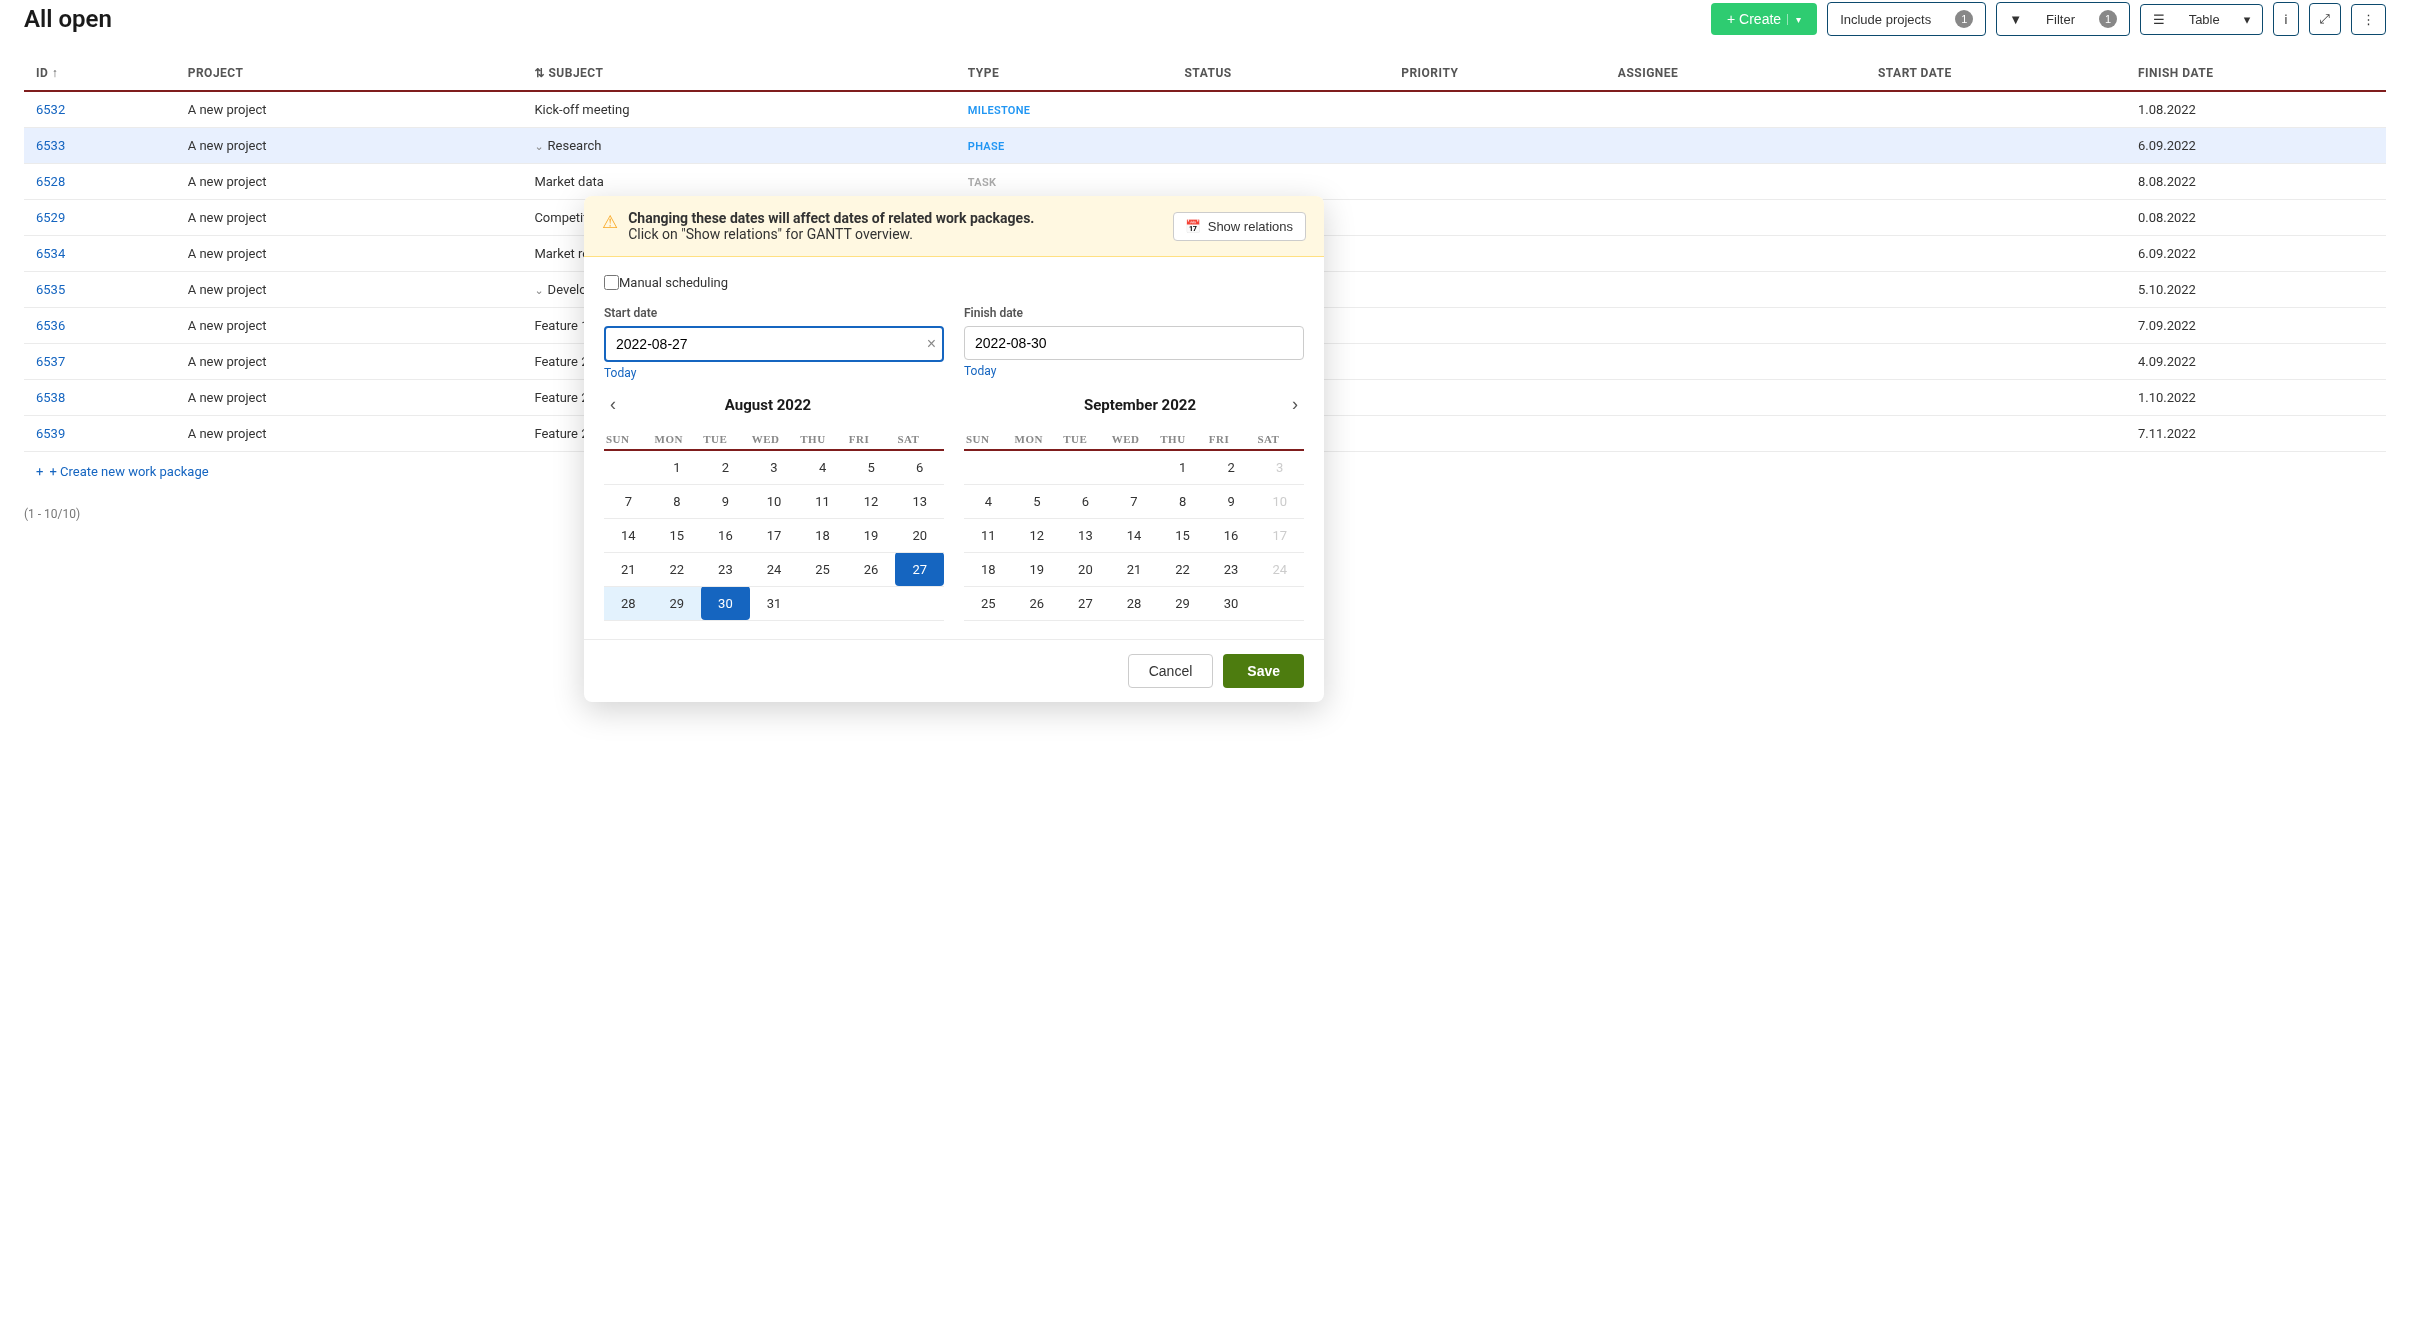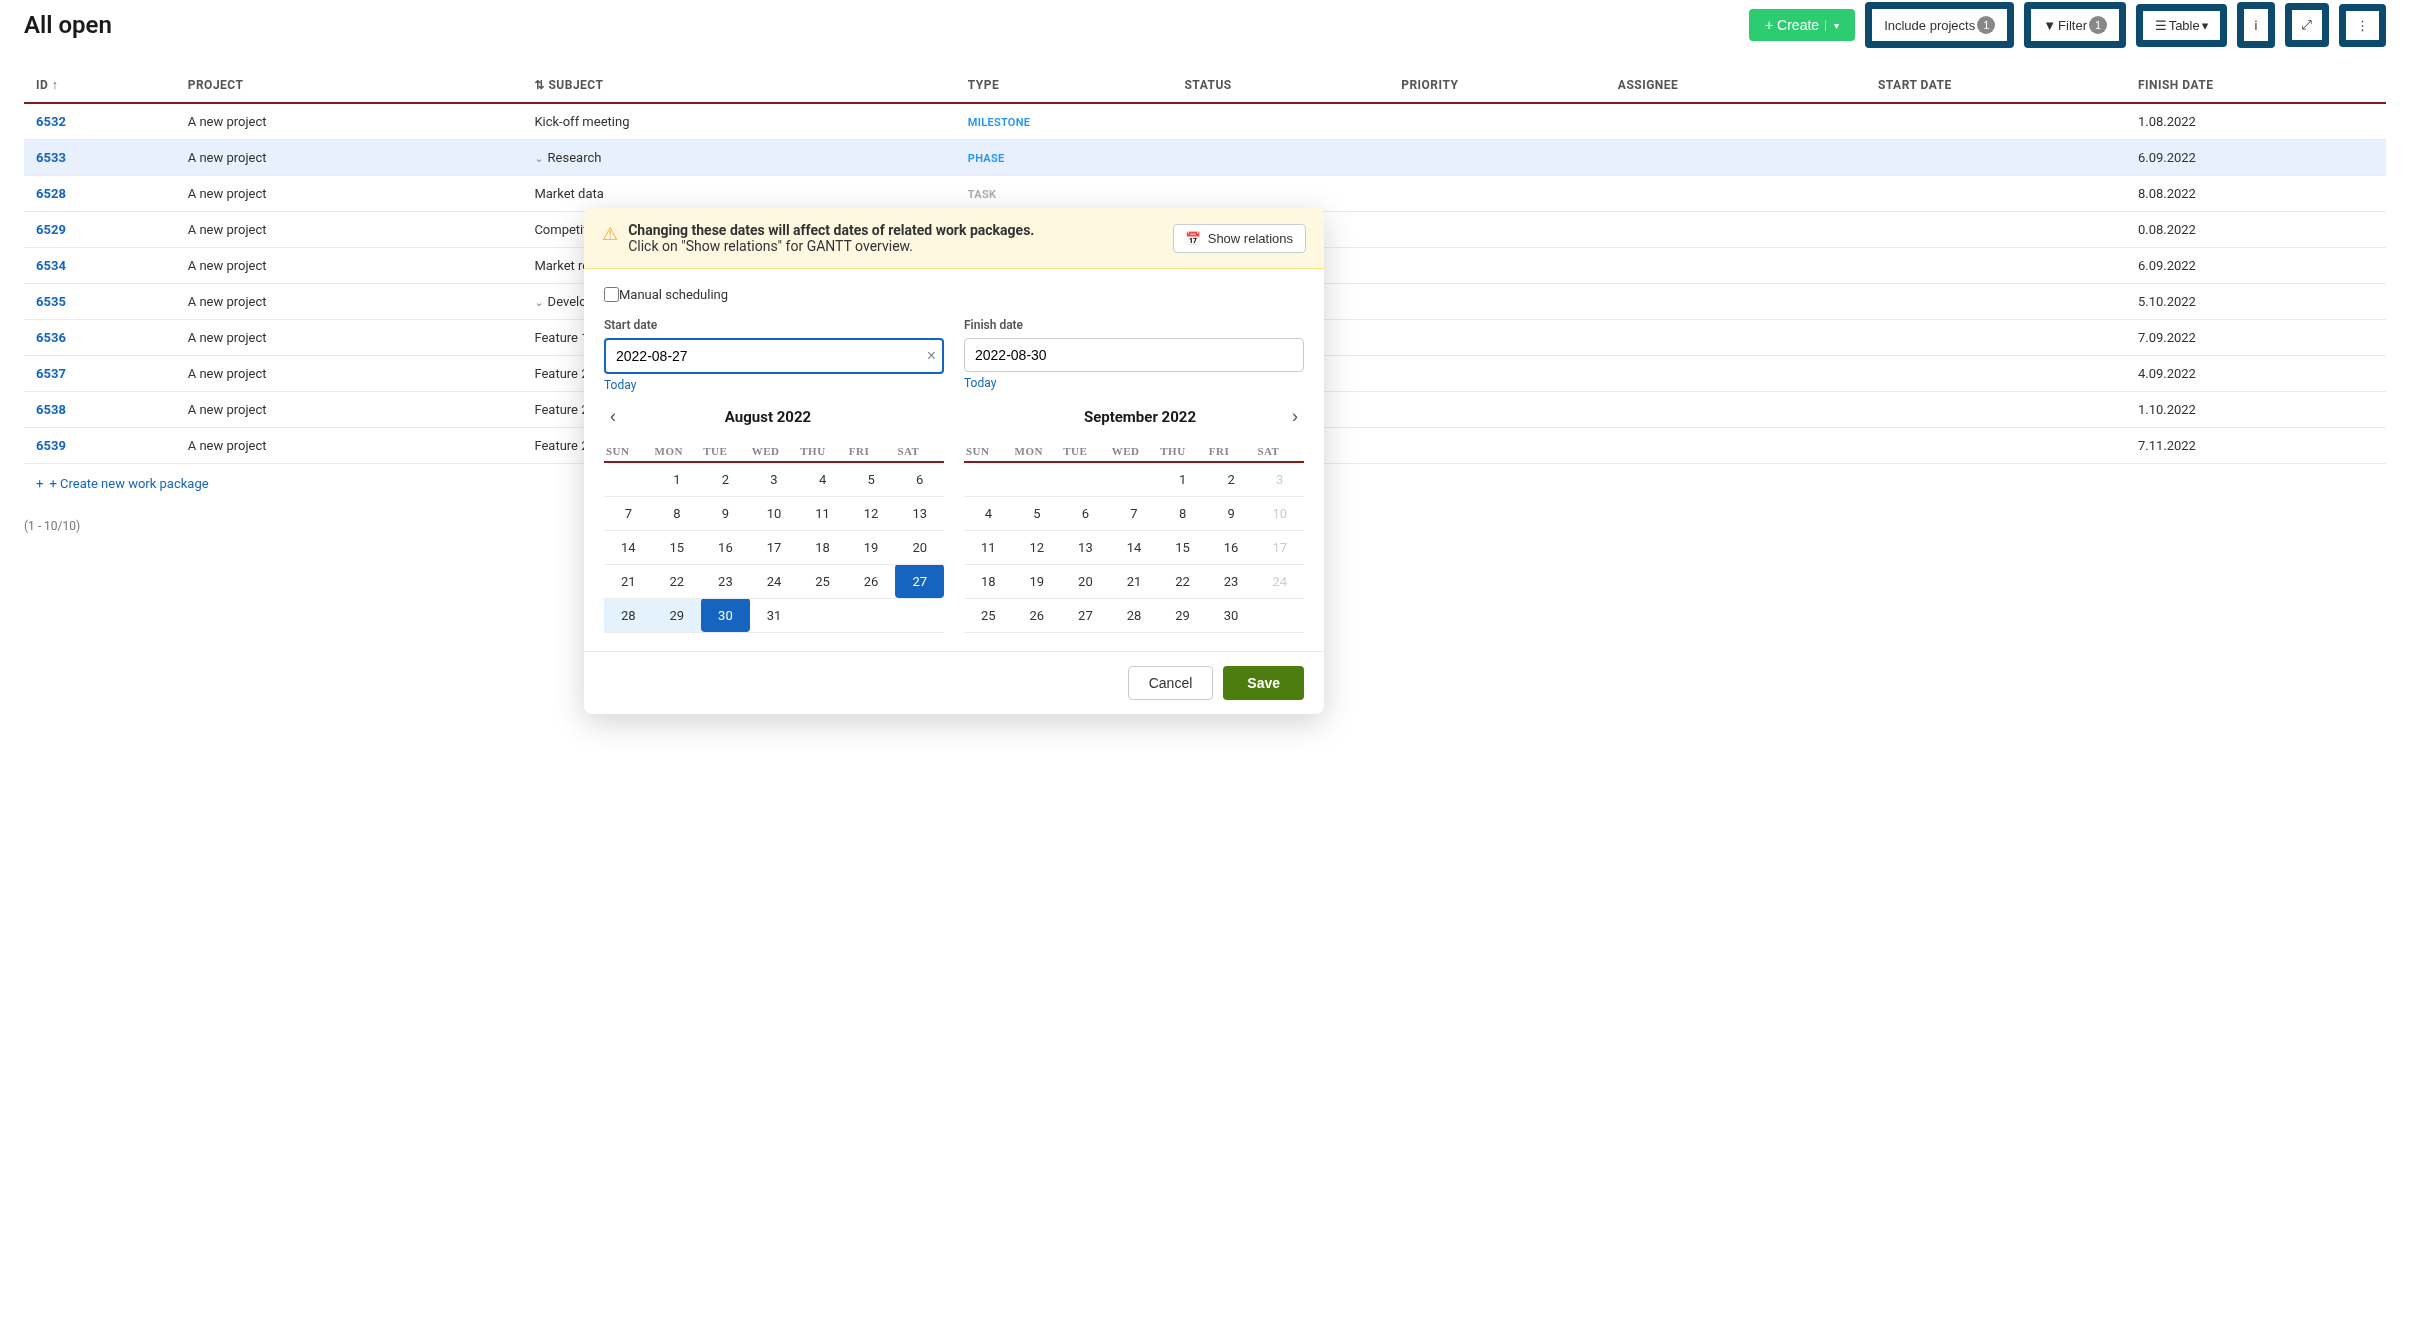--- a/index.html
+++ b/index.html
@@ -8,31 +8,31 @@
     .app-container { background: #fff; min-height: 100vh; padding: 2px 24px; }
 
     .page-header { display: flex; align-items: center; justify-content: space-between; margin-bottom: 20px; }
     .page-title { font-size: 24px; font-weight: 600; color: #1a1a1a; }
 
     .header-actions { display: flex; align-items: center; gap: 10px; }
 
     .btn-create { background: #2ecc71; color: #fff; border: none; border-radius: 4px; padding: 8px 16px; font-size: 14px; font-weight: 500; cursor: pointer; display: flex; align-items: center; gap: 6px; }
     .btn-create .chevron { font-size: 10px; border-left: 1px solid rgba(255,255,255,0.5); padding-left: 8px; }
 
-    .btn-secondary { background: #fff; color: #333; border: 7px solid #0c4a6e; border-radius: 4px; padding: 7px 12px; font-size: 13px; cursor: pointer; display: flex; align-items: center; gap: 2px; }
+    .btn-secondary { background: #fff; color: #333; border: 1px solid #0c4a6e; border-radius: 4px; padding: 7px 12px; font-size: 13px; cursor: pointer; display: flex; align-items: center; gap: 24px; }
     .badge { background: #888; color: #fff; border-radius: 50%; width: 18px; height: 18px; display: inline-flex; align-items: center; justify-content: center; font-size: 11px; }
 
     .table-wrapper { position: relative; overflow: visible; }
 
     table { width: 100%; border-collapse: collapse; }
     thead th { font-size: 12px; font-weight: 700; color: #555; text-transform: uppercase; letter-spacing: 0.5px; padding: 10px 12px; border-bottom: 2px solid #7f1d1d; text-align: left; white-space: nowrap; }
     tbody td { padding: 10px 12px; border-bottom: 1px solid #ebebeb; font-size: 13px; }
     tbody tr.selected { background: #e8f0fe; }
 
-    .id-link { color: #1565c0; text-decoration: none; font-weight: 700; }
+    .id-link { color: #1565c0; text-decoration: none; font-weight: 400; }
 
     .type-badge { font-size: 11px; font-weight: 600; letter-spacing: 0.3px; }
     .type-milestone { color: #2196f3; }
     .type-phase { color: #2196f3; }
     .type-task { color: #aaa; }
 
     .create-new { color: #1565c0; cursor: pointer; padding: 12px; font-size: 13px; display: flex; align-items: center; gap: 6px; }
 
     .footer-count { margin-top: 16px; font-size: 12px; color: #777; }
 

